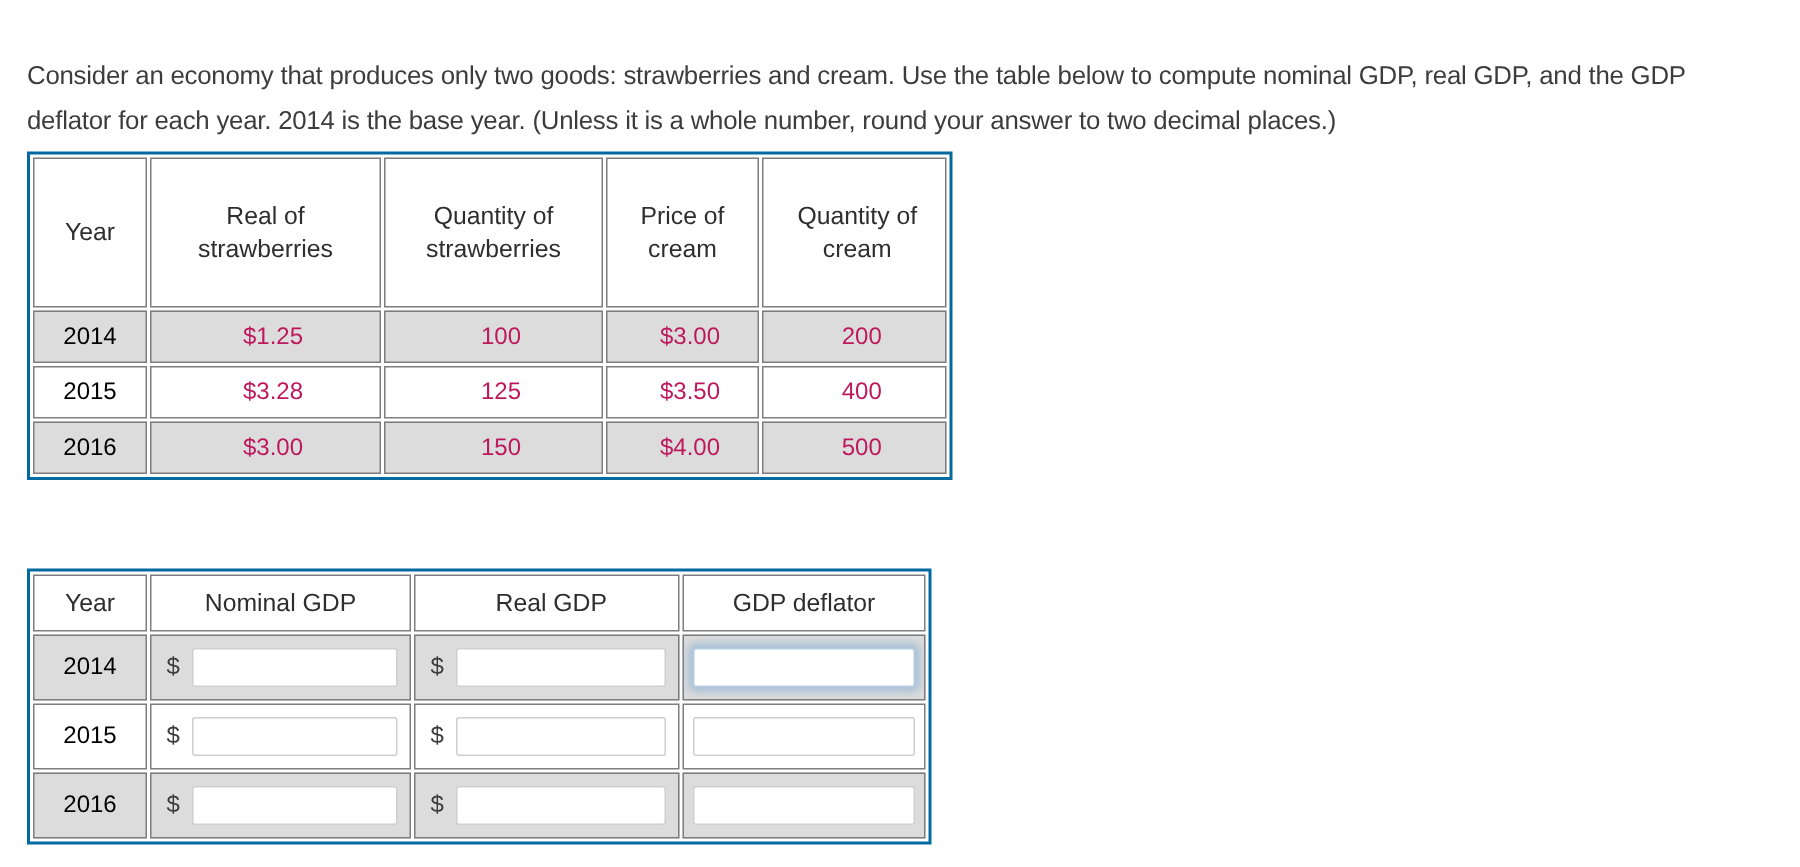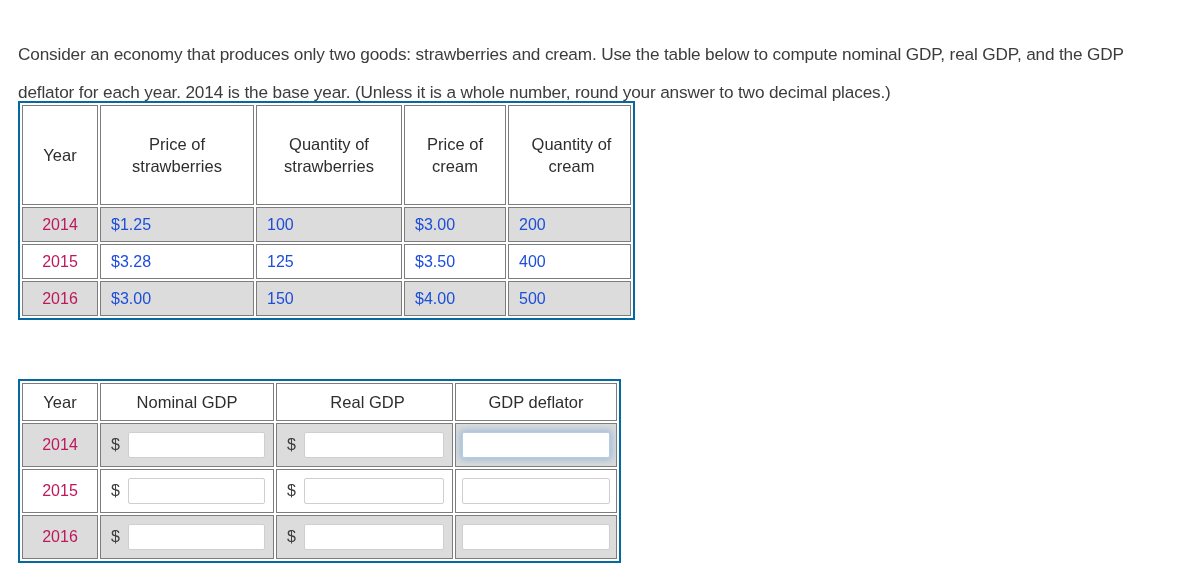--- a/index.html
+++ b/index.html
@@ -16,21 +16,21 @@
     position: relative;
   }
 
   
   .prompt {
     position: absolute;
     left: 18px;
     top: 18px;
     width: 1160px;
     font-size: 17.2px;
-    line-height: 38px;
+    line-height: 30px;
     color: #3c3c3c;
     letter-spacing: -0.15px;
     white-space: pre-wrap;
   }
 
   
   .qtable {
     position: absolute;
     border-collapse: separate;
     border-spacing: 2px;
@@ -48,26 +48,26 @@
   .qtable th {
     text-align: center;
     font-size: 16.5px;
     line-height: 22px;
     color: #2e2e2e;
     padding: 4px 6px;
   }
   .qtable td.yearcell {
     text-align: center;
     font-size: 16px;
+    color: #000000;
+  }
+  .qtable td.datacell {
+    text-align: center;
+    font-size: 16px;
     color: #be185d;
-  }
-  .qtable td.datacell {
-    text-align: left;
-    font-size: 16px;
-    color: #1d4ed8;
     padding-left: 10px;
   }
   tr.shaded td { background: #dcdcdc; }
   tr.plain  td { background: #ffffff; }
 
   
   #table-goods { left: 18px; top: 101px; width: 557px; }
   #table-goods th.c-year   { width: 62px;  }
   #table-goods th.c-ps     { width: 140px; }
   #table-goods th.c-qs     { width: 132px; }
@@ -121,21 +121,21 @@
 </style>
 </head>
 <body>
 
 <p class="prompt">Consider an economy that produces only two goods: strawberries and cream. Use the table below to compute nominal GDP, real GDP, and the GDP deflator for each year. 2014 is the base year. (Unless it is a whole number, round your answer to two decimal places.)</p>
 
 <table class="qtable" id="table-goods">
   <thead>
     <tr>
       <th class="c-year">Year</th>
-      <th class="c-ps">Price of strawberries</th>
+      <th class="c-ps">Real of strawberries</th>
       <th class="c-qs">Quantity of strawberries</th>
       <th class="c-pc">Price of cream</th>
       <th class="c-qc">Quantity of cream</th>
     </tr>
   </thead>
   <tbody>
     <tr class="shaded">
       <td class="yearcell">2014</td>
       <td class="datacell">$1.25</td>
       <td class="datacell">100</td>

